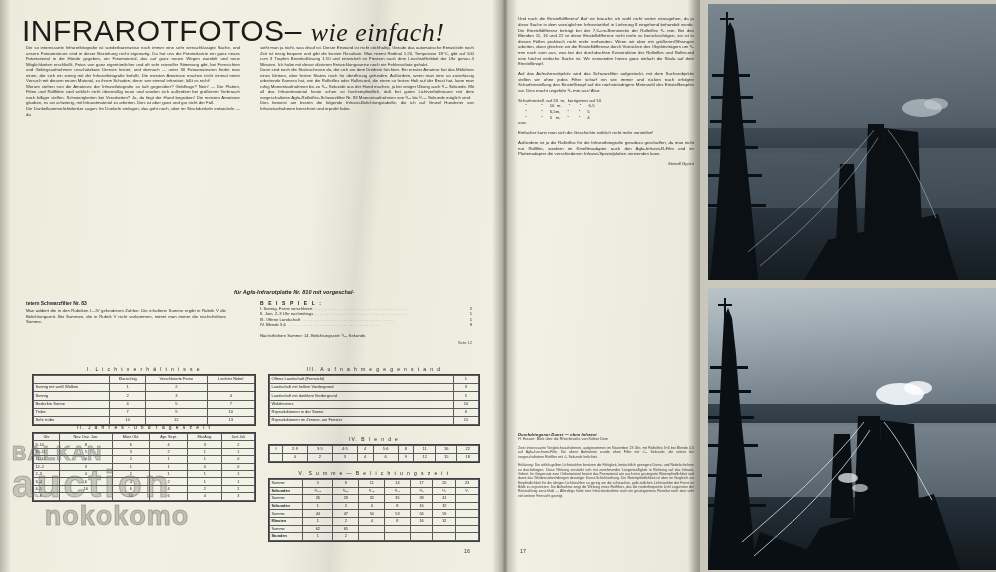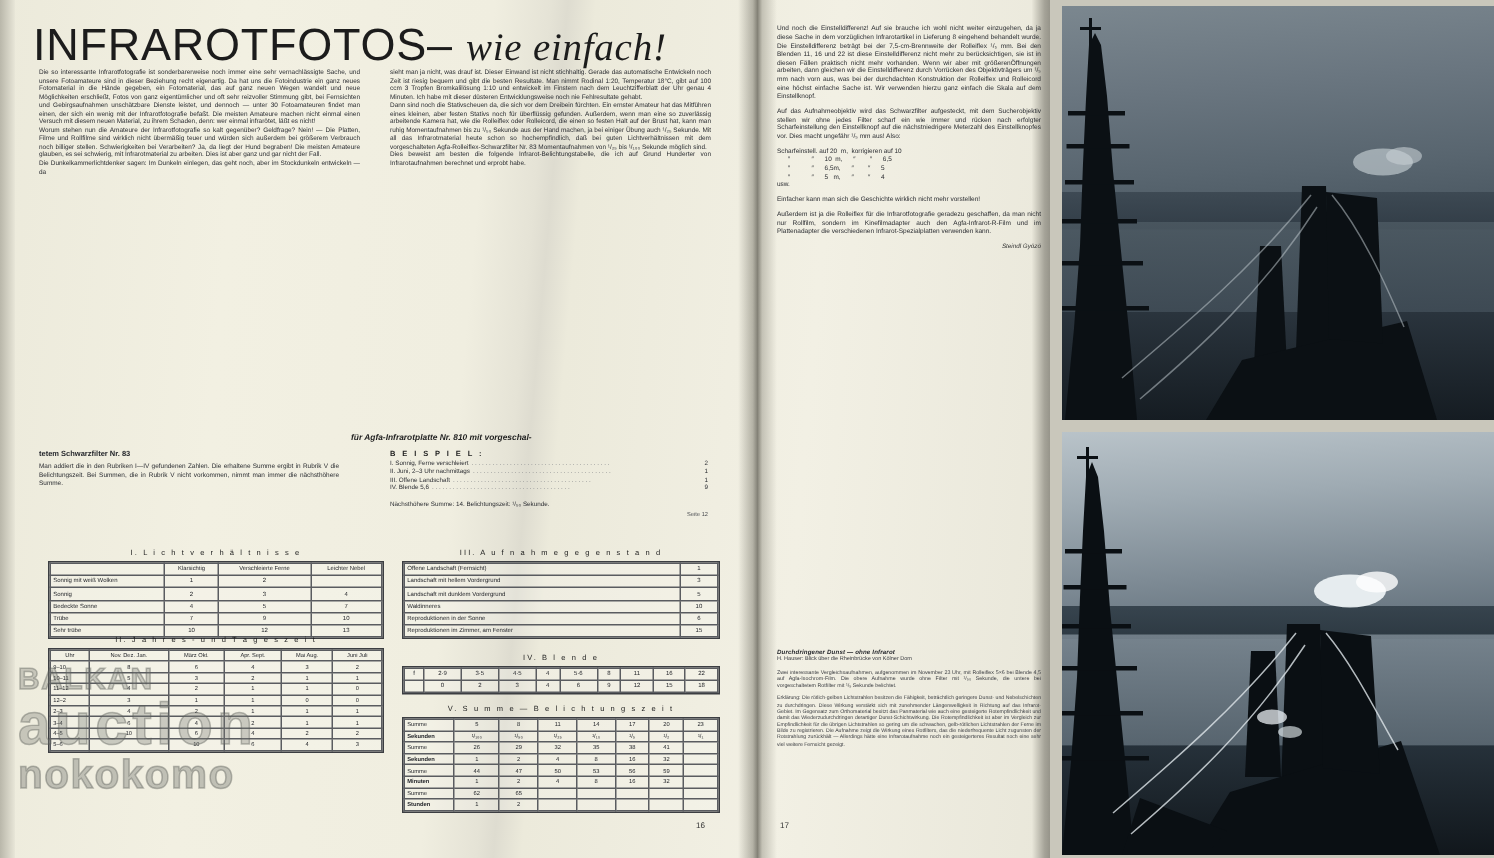--- a/index.html
+++ b/index.html
@@ -106,21 +106,21 @@
   .nearbank{position:absolute;left:0;width:100%;bottom:0;}
   .ph1 .nearbank{height:26%;background:linear-gradient(180deg,#2a343d,#151c22);}
   .ph2 .nearbank{height:26%;background:linear-gradient(180deg,#26313a,#11171c);}
 
   
   .wm{position:absolute;left:0;top:440px;width:210px;pointer-events:none;}
   .wm div{font-family:"Liberation Sans",sans-serif;font-weight:bold;
     color:rgba(120,122,118,.34);-webkit-text-stroke:1px rgba(90,92,88,.40);letter-spacing:1px;}
   .wm .w1{font-size:20px;line-height:26px;}
   .wm .w2{font-size:39px;line-height:36px;letter-spacing:3px;}
-  .wm .w3{font-size:27px;line-height:28px;letter-spacing:1px;color:rgba(118,120,116,.40);}
+  .wm .w3{font-size:27px;line-height:28px;letter-spacing:1px;color:rgba(118,120,116,.40);text-align:center;}
 </style>
 </head>
 <body>
 
 <div class="page">
 
   <div class="paper">
     <div class="gutter"></div>
     <div class="paper-edge-right"></div>
   </div>

